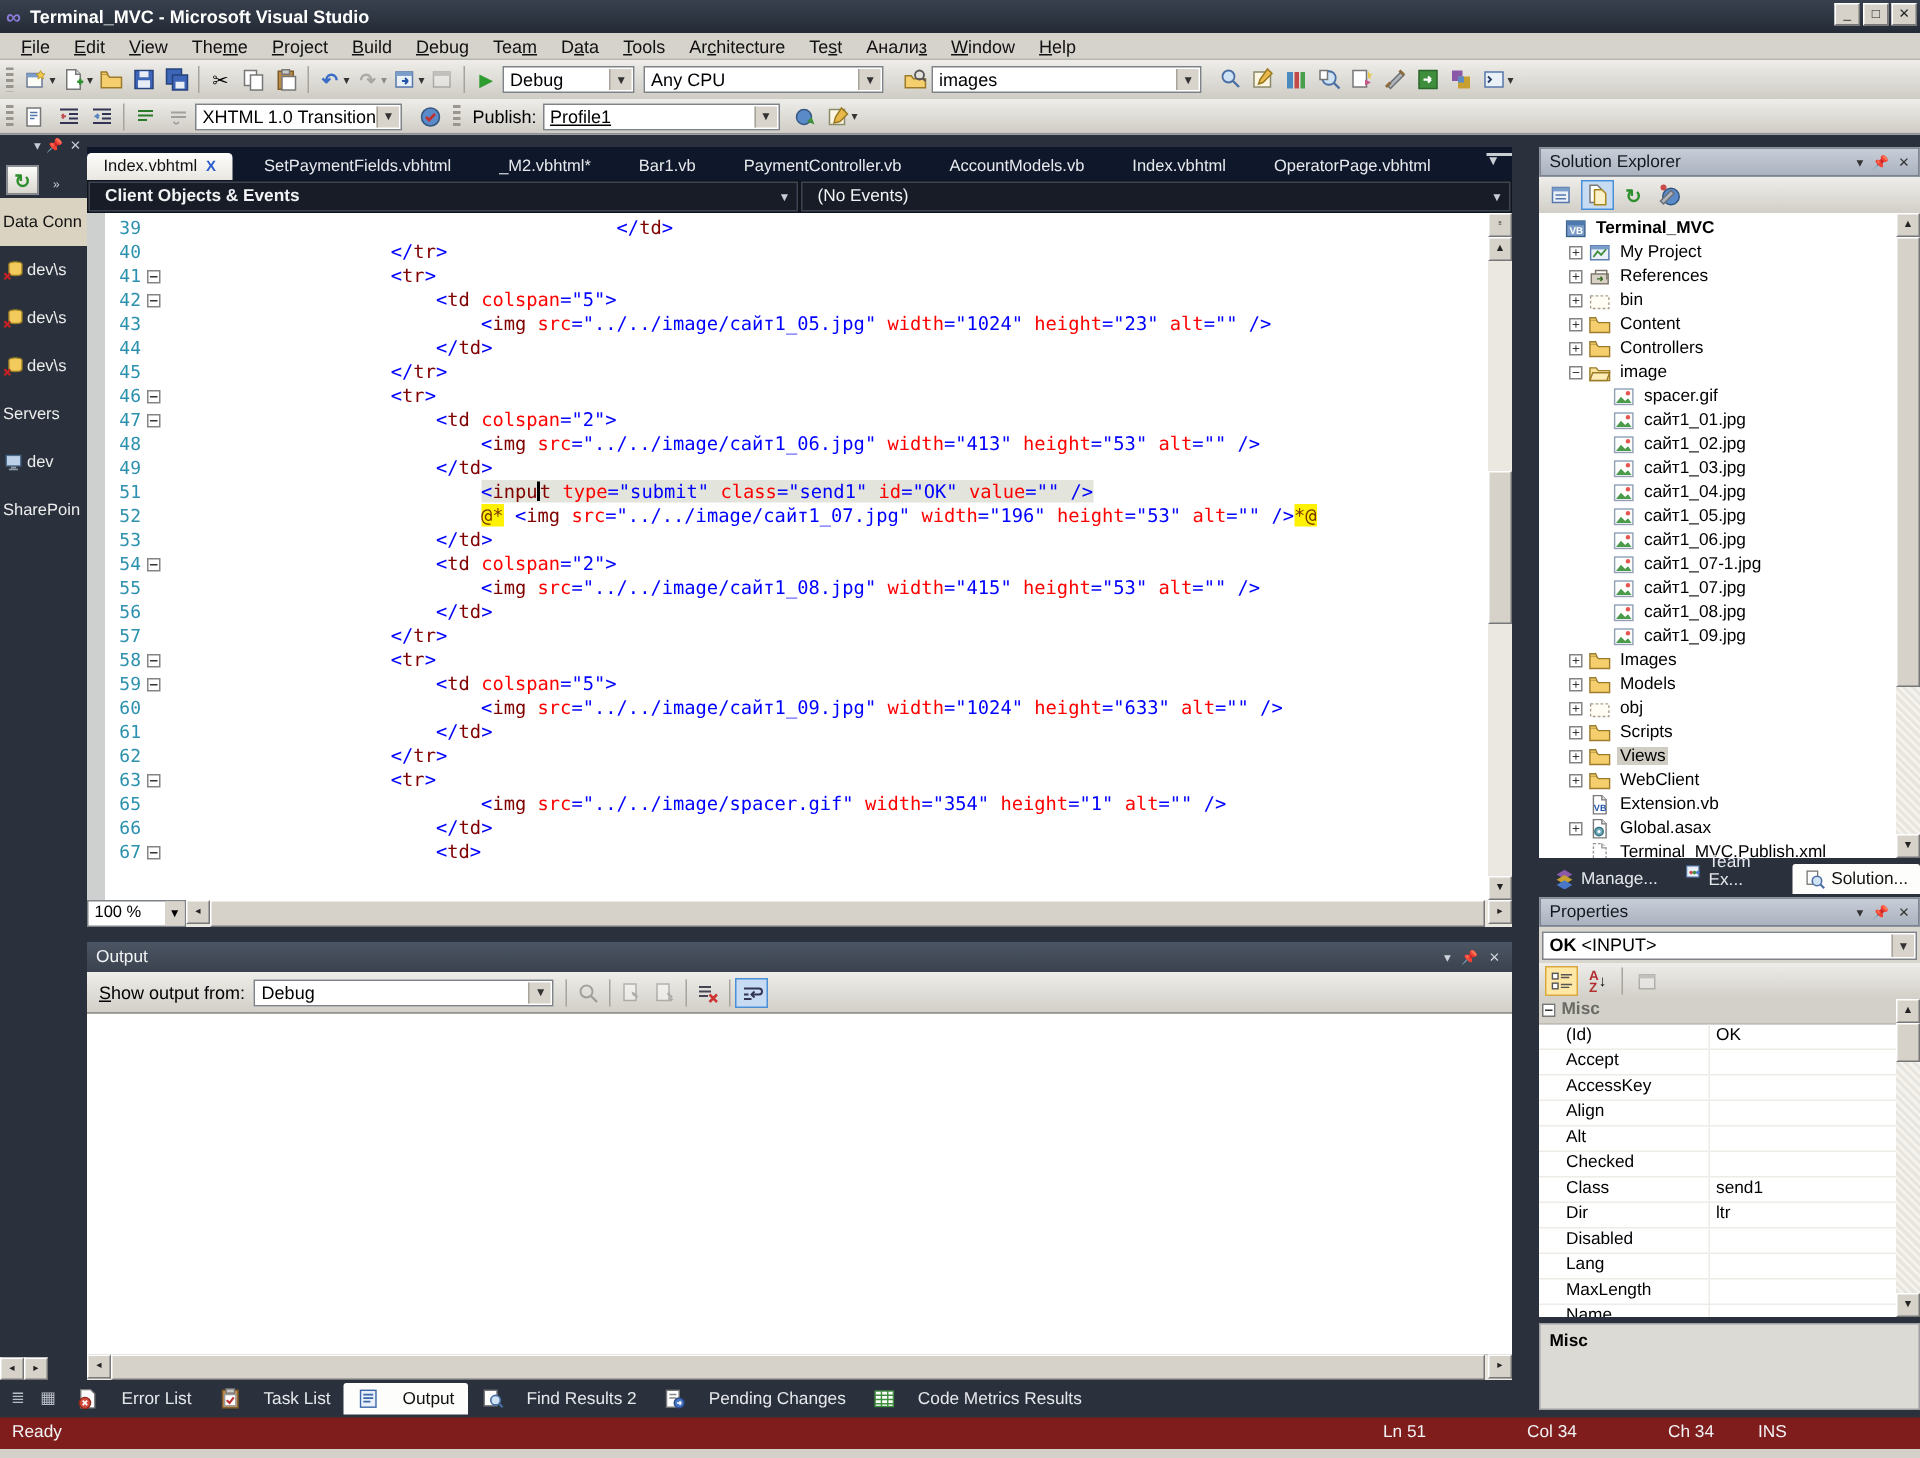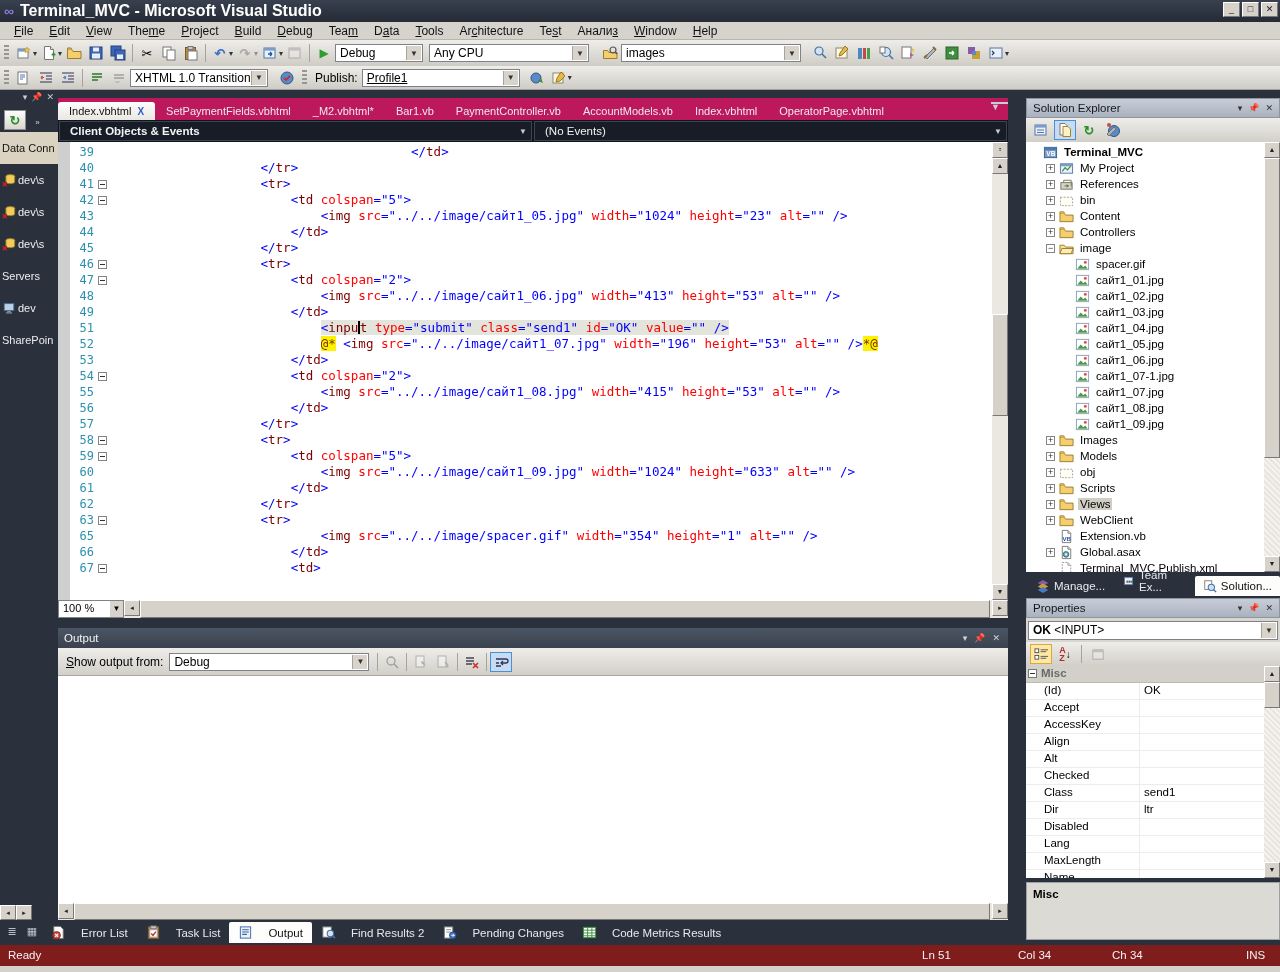--- a/index.html
+++ b/index.html
@@ -3,21 +3,21 @@
 <meta charset="utf-8">
 <style>
   * { margin:0; padding:0; box-sizing:border-box; }
   html,body { width:1280px; height:972px; overflow:hidden; }
   body { font-family:"Liberation Sans", sans-serif; font-size:12px; background:#2A313D; position:relative; }
   .abs { position:absolute; }
 
   
   .titlebar { left:0; top:0; width:1280px; height:22px; background:linear-gradient(#39414F,#242B36); color:#fff; display:flex; align-items:center; padding-left:4px; }
   .titlebar .vs-logo { color:#8A7BD8; font-weight:bold; font-size:14px; margin-right:6px; }
-  .titlebar .wtitle { font-weight:bold; font-size:16px; }
+  .titlebar .wtitle { font-weight:bold; font-size:12px; }
   .winbtns { position:absolute; right:2px; top:2px; display:flex; gap:2px; }
   .winbtn { width:17px; height:15px; background:#D6D2CA; border:1px solid; border-color:#FFF #777 #777 #FFF; font-size:9px; line-height:13px; text-align:center; color:#222; }
 
   .menubar { left:0; top:22px; width:1280px; height:18px; background:#D6D3CD; display:flex; align-items:center; padding-left:6px; border-bottom:1px solid #B9B6AF; }
   .menuitem { padding:1px 8px; color:#111; cursor:default; }
   .menuitem u { text-decoration:underline; }
 
   .toolbar { background:linear-gradient(#EEEDE9,#CFCCC5); display:flex; align-items:center; }
   .tb1 { left:0; top:40px; width:1280px; height:26px; }
   .tb2 { left:0; top:66px; width:1280px; height:24px; border-bottom:1px solid #9FA0A4; }
@@ -35,21 +35,21 @@
   .sidebar-head { height:16px; display:flex; justify-content:flex-end; gap:4px; padding:2px 4px 0 0; color:#C6CBD4; font-size:9px; }
   .sb-toolbtn { width:22px; height:20px; margin:4px 0 2px 4px; background:linear-gradient(#FDFDFB,#D9D6CE); border:1px solid #8A8D92; display:inline-flex; align-items:center; justify-content:center; color:#2C8F2C; font-weight:bold; font-size:13px; }
   .sb-chv { color:#CDD2DA; font-size:8px; margin-left:6px; }
   .sb-item { height:32px; line-height:16px; white-space:nowrap; overflow:hidden; padding-left:2px; font-size:11px; display:flex; align-items:center; gap:2px; }
   .sb-item.sel { background:#DAD3C2; color:#111; }
   .sb-item svg { width:14px; height:14px; flex:none; }
   .sb-scroll { left:0; top:905px; width:58px; height:16px; display:flex; }
   .sb-scroll .sbtn { width:16px; height:15px; background:#D6D2CA; border:1px solid; border-color:#FFF #777 #777 #FFF; font-size:7px; text-align:center; line-height:13px; color:#222; }
 
   
-  .doctabs { left:58px; top:98px; width:950px; height:22px; background:#be185d; display:flex; align-items:flex-end; color:#E8EAEE; }
+  .doctabs { left:58px; top:98px; width:950px; height:22px; background:#0f172a; display:flex; align-items:flex-end; color:#E8EAEE;gap:10px; }
   .dtab { padding:3px 11px 3px 11px; font-size:11px; white-space:nowrap; }
   .dtab.active { background:linear-gradient(#FDFDFC,#E9E7E1); color:#111; border-radius:3px 3px 0 0; display:flex; gap:6px; align-items:center; }
   .dtab .x { color:#2E5FD0; font-weight:bold; font-size:10px; }
   .dtab-overflow { margin-left:auto; color:#C9CDD4; padding:0 8px 4px 0; font-size:9px; border-top:2px solid #C9CDD4; line-height:6px; margin-bottom:6px; }
 
   
   .navbar { left:58px; top:120px; width:950px; height:22px; background:#10141B; display:flex; }
   .navcombo { flex:1; margin:1px; background:#171C26; border:1px solid #3C4452; color:#F2F3F5; display:flex; align-items:center; padding-left:10px; font-size:11.5px; position:relative; }
   .navcombo .arr { position:absolute; right:4px; font-size:8px; color:#C7CBD2; }
   .navcombo.bold { font-weight:bold; }
@@ -635,21 +635,21 @@
       </svg>
       <span>Code Metrics Results</span>
     </div>
   </div>
 
 <div class="abs statusbar">
   <span style="left:8px;">Ready</span>
   <span style="left:922px;">Ln 51</span>
   <span style="left:1018px;">Col 34</span>
   <span style="left:1112px;">Ch 34</span>
-  <span style="left:1246px;">INS</span>
+  <span style="left:1172px;">INS</span>
 </div>
 <div class="abs bottomedge"></div>
 
 <div class="abs panehead" style="left:1026px; top:98px;">
   <span>Solution Explorer</span>
   <div class="icons">
     <span>▾</span>
     <span>📌</span>
     <span>✕</span>
   </div>

